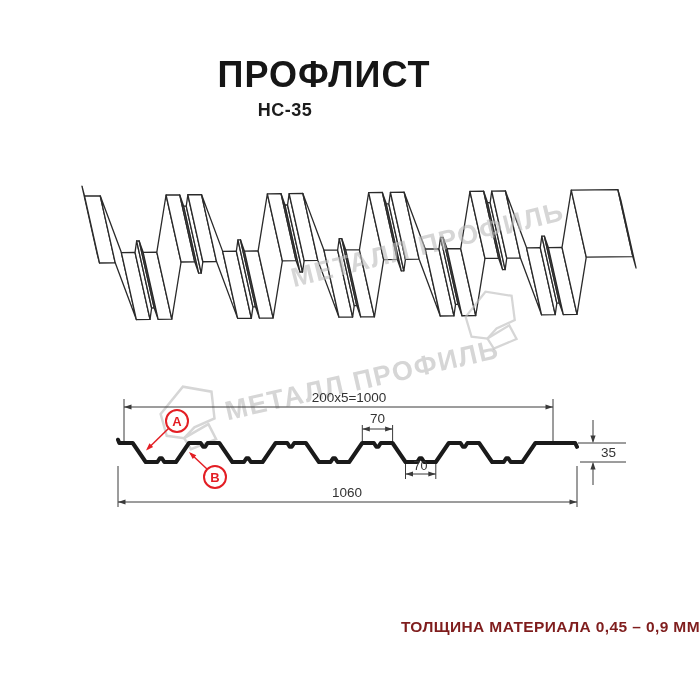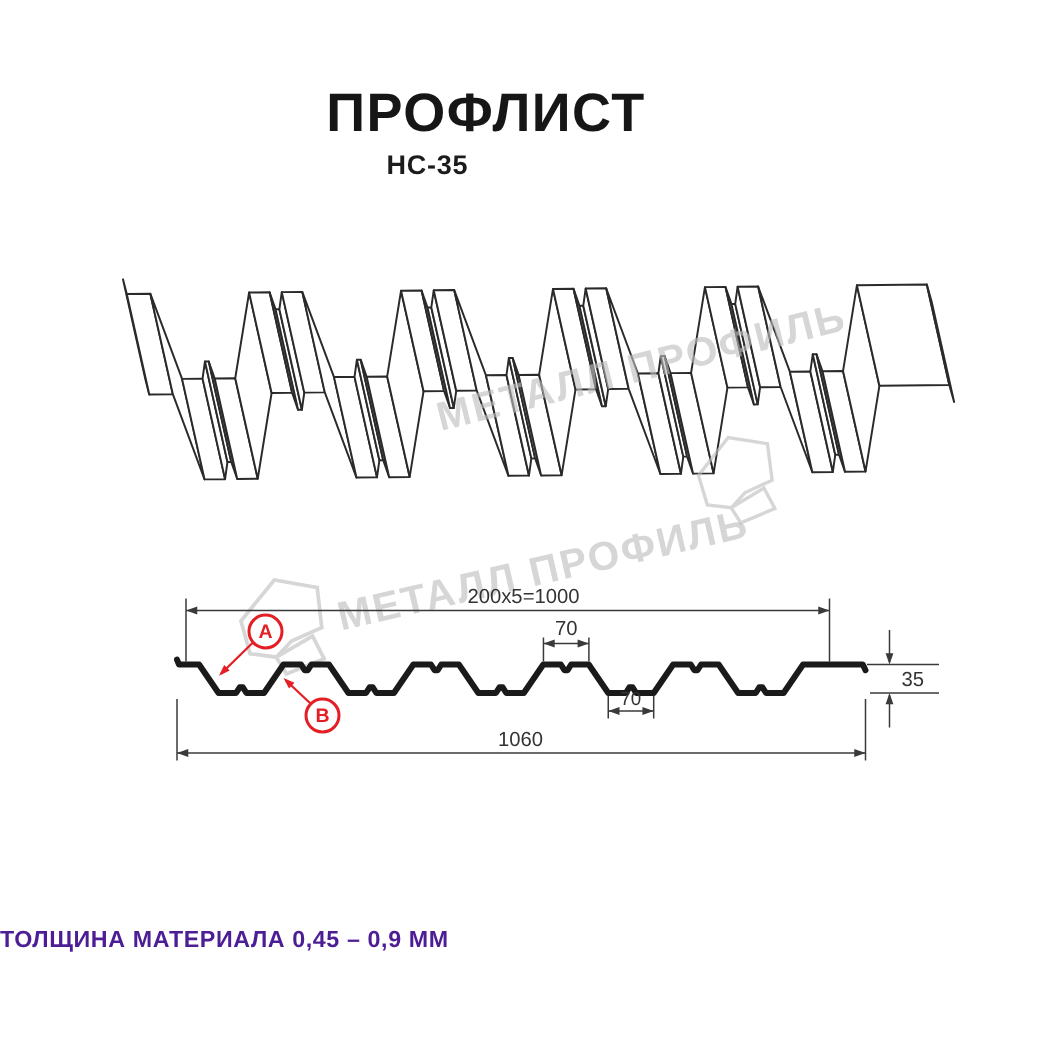--- a/index.html
+++ b/index.html
@@ -2,22 +2,22 @@
 <html><head>
 <meta charset="utf-8">
 <style>
   html,body{margin:0;padding:0;}
   body{width:700px;height:700px;background:#ffffff;position:relative;overflow:hidden;
        font-family:"Liberation Sans", sans-serif;}
   .page-title{position:absolute;top:54px;left:0;width:648px;text-align:center;
        font-size:36px;font-weight:800;letter-spacing:1px;color:#161616;margin:0;}
   .page-subtitle{position:absolute;top:100px;left:0;width:570px;text-align:center;
        font-size:18px;font-weight:700;letter-spacing:.5px;color:#1c1c1c;margin:0;}
-  .bottom-note{position:absolute;top:618px;left:0;width:700px;text-align:left;
-       font-size:15.5px;font-weight:600;letter-spacing:.4px;color:#4c1d95;}
+  .bottom-note{position:absolute;top:618px;left:0;width:700px;text-align:right;
+       font-size:15.5px;font-weight:600;letter-spacing:.4px;color:#7f1d1d;}
   svg{position:absolute;left:0;top:0;}
   .wm{position:absolute;color:#bdbdbd;opacity:.62;pointer-events:none;}
   .wm-text{font-size:27px;font-weight:700;letter-spacing:1.5px;white-space:nowrap;}
   .wm-row{display:flex;align-items:center;gap:7px;}
   #wm1-text{left:288px;top:264px;transform:rotate(-14deg);transform-origin:0 0;}
   #wm1-logo{left:452px;top:297px;transform:rotate(-14deg);transform-origin:0 0;}
   #wm2{left:146px;top:392px;transform:rotate(-13deg);transform-origin:0 0;}
   .dim-label{font-size:13.5px;fill:#333;font-family:"Liberation Sans",sans-serif;}
   .dim-label-small{font-size:12.5px;fill:#333;font-family:"Liberation Sans",sans-serif;}
   .callout-letter{font-size:13px;font-weight:700;fill:#e31e24;font-family:"Liberation Sans",sans-serif;}

